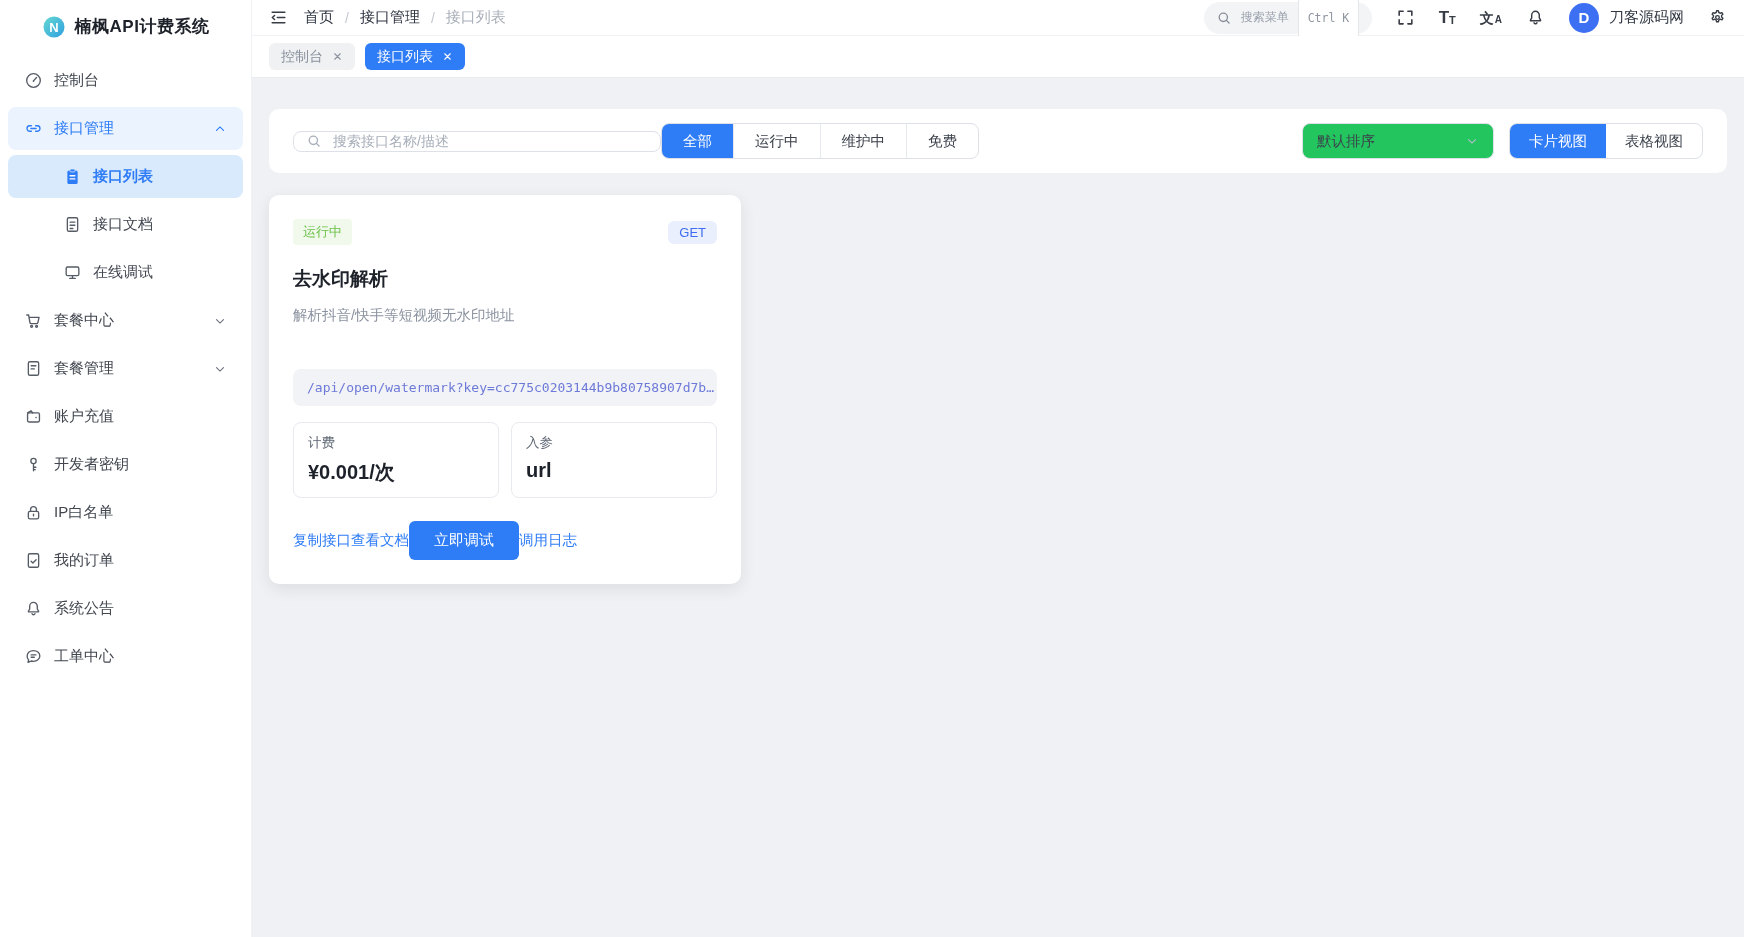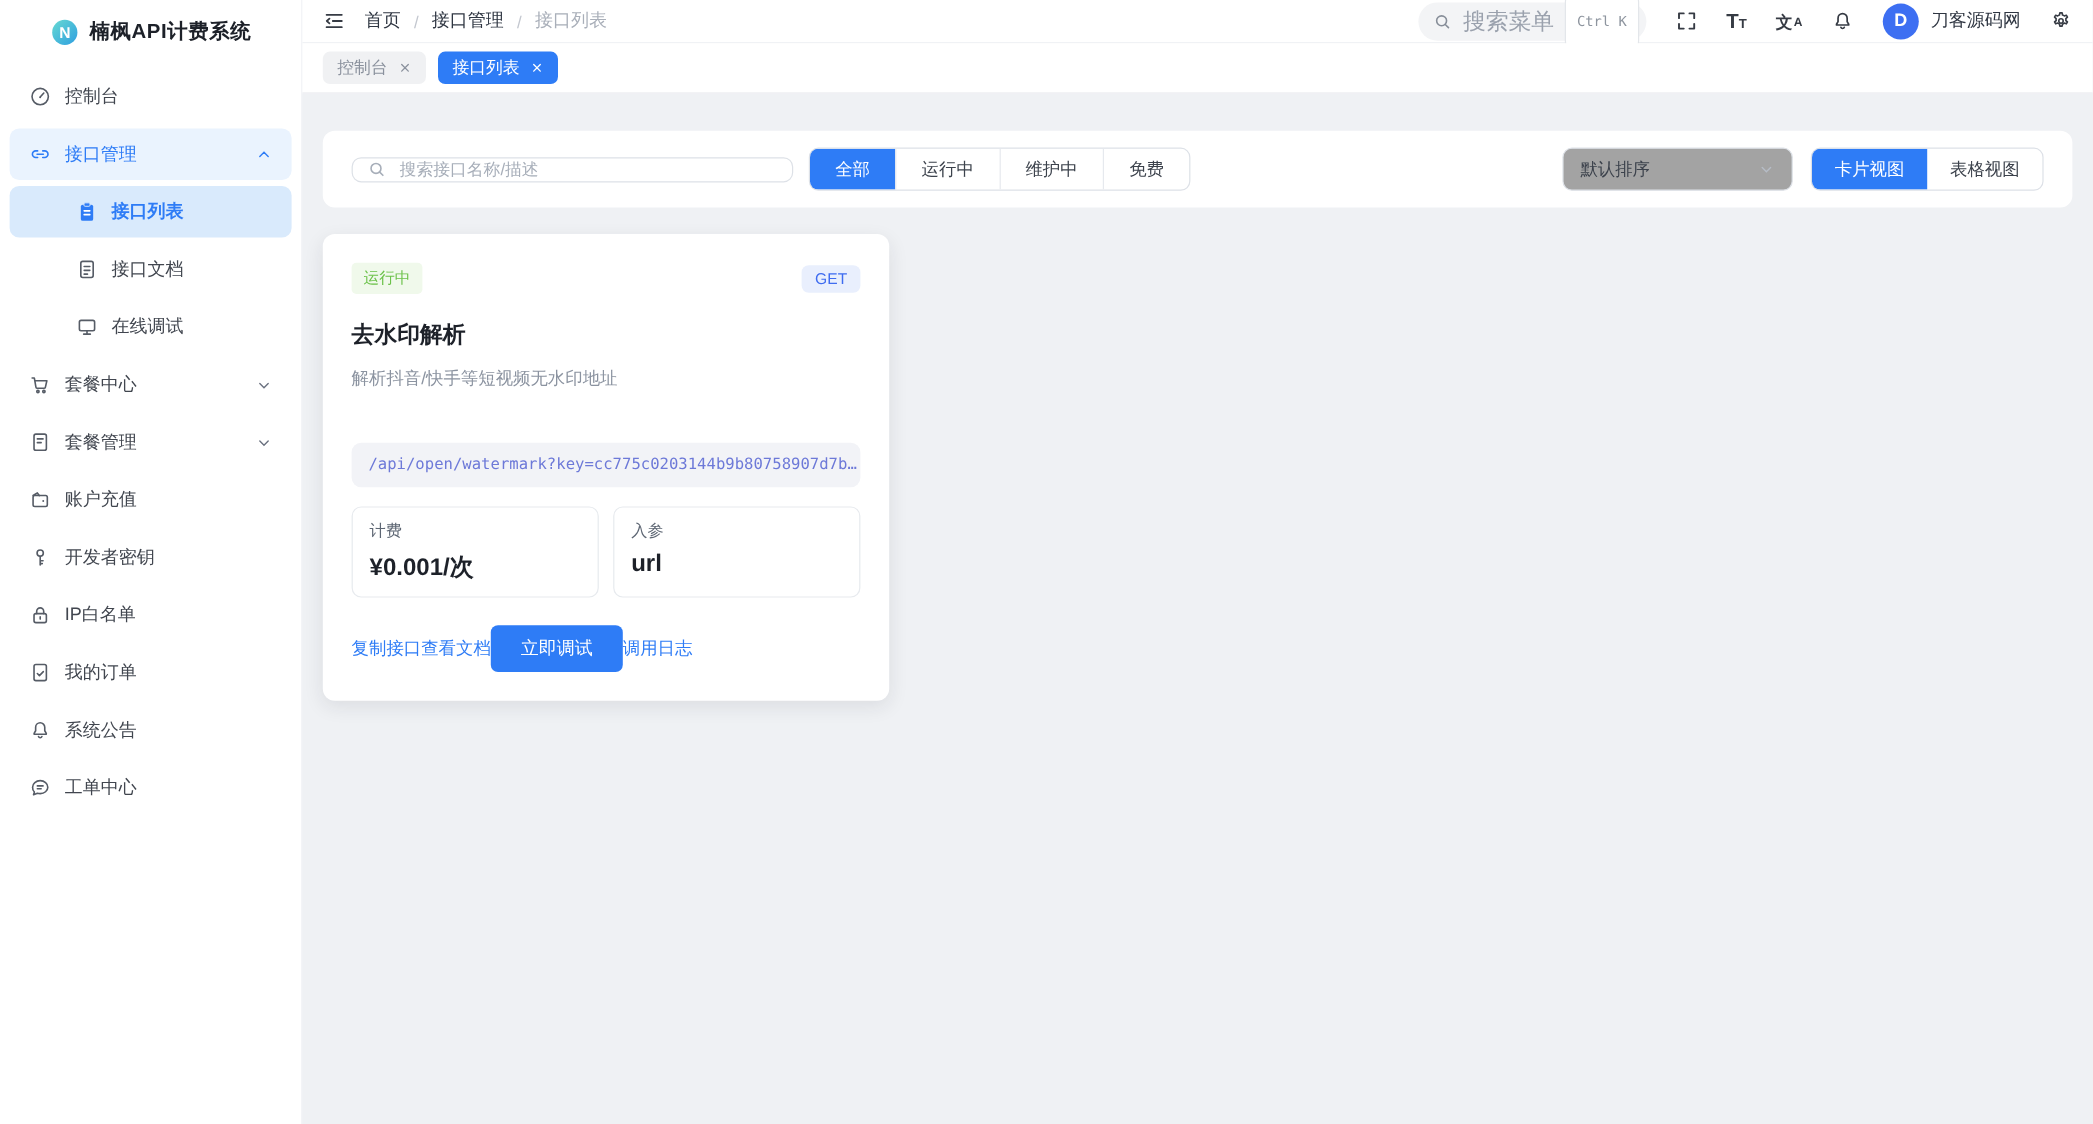--- a/index.html
+++ b/index.html
@@ -31,21 +31,21 @@
     padding:0 17px; gap:16px; border-bottom:1px solid #f0f2f5; }
   .icon-btn { width:19px; height:19px; display:flex; color:#363b44; cursor:pointer; }
   .breadcrumb { display:flex; align-items:center; gap:11px; font-size:15px; color:#2f3642; }
   .crumb { cursor:pointer; }
   .crumb-sep { color:#c3c7cf; font-size:14px; }
   .crumb.muted { color:#a9afb9; cursor:default; }
   .topbar-right { margin-left:auto; display:flex; align-items:center; gap:24px; }
   .menu-search { height:32px; background:#f3f4f6; border-radius:16px; display:flex;
     align-items:center; padding:0 6px 0 12px; gap:9px; min-width:168px; cursor:pointer; }
   .menu-search .icon-btn { width:16px; height:16px; color:#878e99; }
-  .menu-search-text { font-size:19px; color:#9aa1ad;font-family:Liberation Mono, monospace; }
+  .menu-search-text { font-size:12px; color:#9aa1ad;font-family:Liberation Mono, monospace; }
   .kbd { background:#fff; border:1px solid #e3e6ea; border-radius:12px; padding:20px 9px;
     font-family:"DejaVu Sans Mono", monospace; font-size:11.5px; color:#8e959f; }
   .glyph-icon { font-size:15px; color:#363b44; cursor:pointer; line-height:1;
     display:flex; align-items:flex-end; }
   .glyph-icon .big { font-size:17px; font-weight:bold; }
   .glyph-icon .small { font-size:11px; font-weight:bold; }
   .glyph-icon .zh { font-size:14px; font-weight:bold; }
   .glyph-icon .a { font-size:10px; font-weight:bold; margin-left:1px; }
   .user-chip { display:flex; align-items:center; gap:10px; cursor:pointer; }
   .avatar { width:30px; height:30px; border-radius:50%; background:#3d6ff2; color:#fff;
@@ -63,30 +63,30 @@
   
   .content { flex:1; background:#eff1f4; padding:31px 17px 0; min-height:0; }
   .toolbar-card { background:#fff; border-radius:10px; height:64px; display:flex;
     align-items:center; padding:0 24px; }
   .search-wrap { width:368px; height:21px; border:1px solid #dde1e7; border-radius:8px;
     display:flex; align-items:center; gap:9px; padding:0 12px; background:#fff; }
   .search-wrap .icon { width:16px; height:16px; color:#a7aeb9; display:flex; }
   .search-wrap input { border:none; outline:none; flex:1; font-size:14px; color:#333;
     font-family:"Liberation Sans", sans-serif; background:transparent; }
   .search-wrap input::placeholder { color:#a7aeb9; }
-  .seg-group { display:flex; margin-left:13px; border:1px solid #dde1e7; border-radius:8px;
+  .seg-group { display:flex; border:1px solid #dde1e7; border-radius:8px;
     overflow:hidden; height:36px; background:#fff; }
   .seg { padding:0 21px; display:flex; align-items:center; font-size:14.5px; color:#3c424c;
     border-left:1px solid #e6e9ee; cursor:pointer; white-space:nowrap; }
   .seg:first-child { border-left:none; }
   .seg.active { background:#2e7cf6; color:#fff; }
   .toolbar-right { margin-left:auto; display:flex; align-items:center; gap:15px; }
   .sort-select { width:192px; height:36px; border:1px solid #dde1e7; border-radius:8px;
     display:flex; align-items:center; justify-content:space-between; padding:12px 14px;
-    font-size:14.5px; color:#3c424c; cursor:pointer; background:#a3a3a3; }
+    font-size:14.5px; color:#3c424c; cursor:pointer; background:#22c55e; }
   .sort-select .chevron { width:14px; height:14px; color:#b6bcc6; display:flex; }
   .view-toggle { display:flex; border:1px solid #dde1e7; border-radius:8px; overflow:hidden;
     height:36px; background:#fff; }
   .view-btn { padding:0 19px; display:flex; align-items:center; font-size:14.5px;
     color:#3c424c; cursor:pointer; white-space:nowrap; }
   .view-btn.active { background:#2e7cf6; color:#fff; }
 
   
   .api-card { margin-top:22px; width:472px; background:#fff; border-radius:10px;
     padding:24px; box-shadow:0 5px 16px rgba(31,35,41,.09); }

